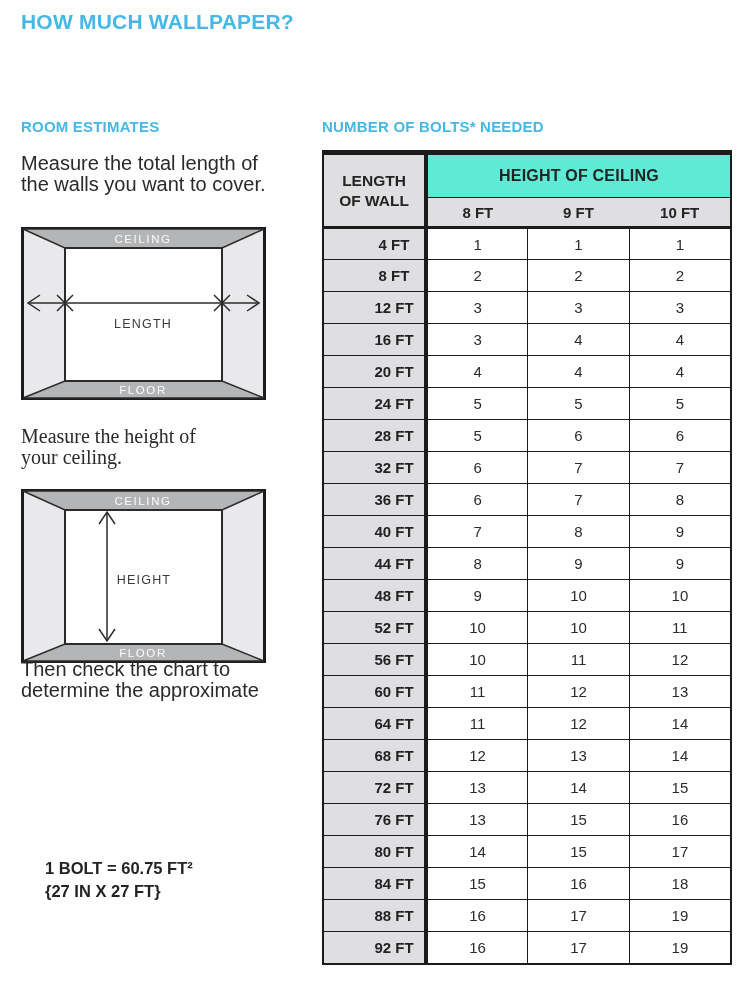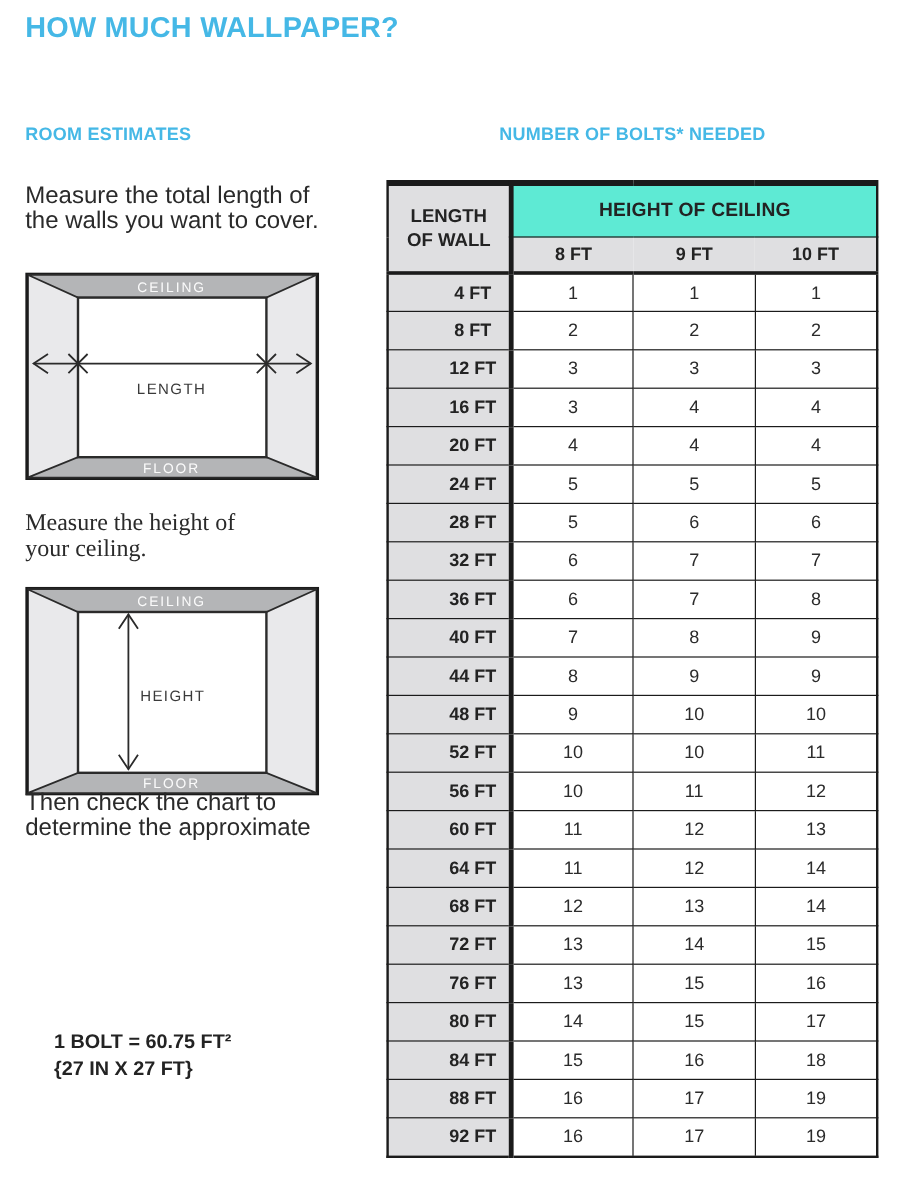--- a/index.html
+++ b/index.html
@@ -3,28 +3,28 @@
 <meta charset="utf-8">
 <style>
   * { margin:0; padding:0; box-sizing:border-box; }
   html,body { background:#ffffff; }
   .page {
     position:relative; width:752px; height:990px; background:#ffffff;
     font-family:"Liberation Sans", sans-serif; color:#2a2a2a; overflow:hidden;
   }
   .page-title {
     position:absolute; left:21px; top:10px;
-    font-size:24px; font-weight:bold; color:#45b8e6; letter-spacing:0.2px;
+    font-size:21px; font-weight:bold; color:#45b8e6; letter-spacing:0.2px;
   }
   .section-heading {
-    position:absolute; top:104px;
+    position:absolute; top:118px;
     font-size:15px; font-weight:bold; color:#45b8e6; letter-spacing:0.2px;
   }
   .heading-left { left:21px; }
-  .heading-right { left:322px; width:410px; text-align:center; }
+  .heading-right { left:322px; width:410px; text-align:left; }
   .para {
     position:absolute; left:21px;
     font-size:20px; line-height:21px; color:#2a2a2a;
   }
   .para-1 { top:153px; }
   .para-2 { top:426px;font-family:Liberation Serif, serif; }
   .para-3 { top:659px; }
   .diagram { position:absolute; left:21px; }
   .diagram-1 { top:227px; }
   .diagram-2 { top:489px; }

